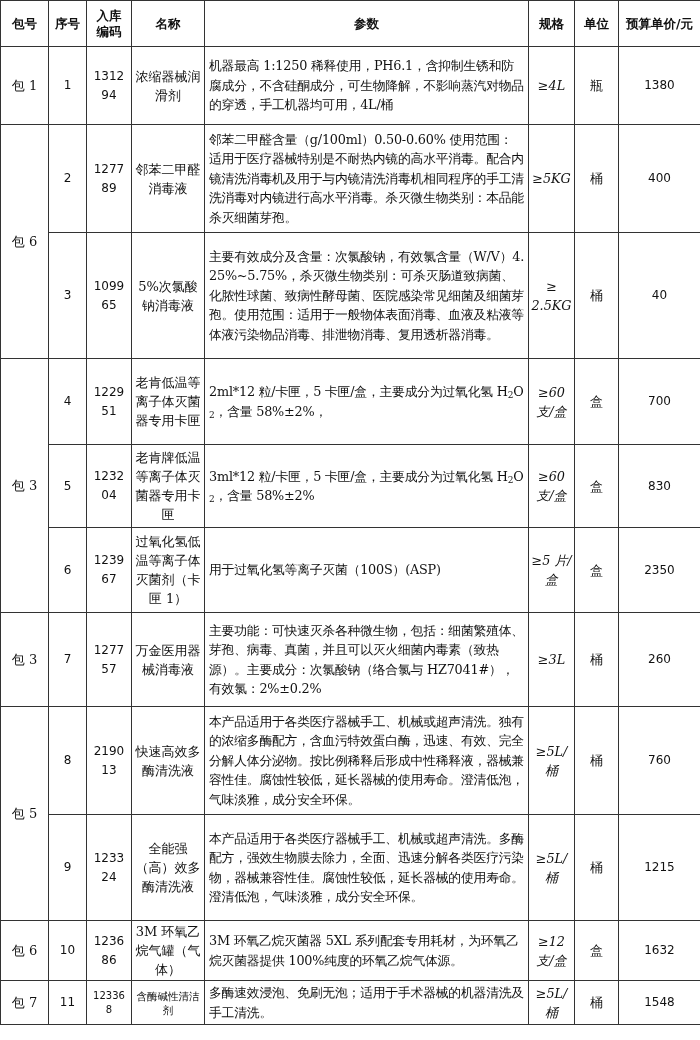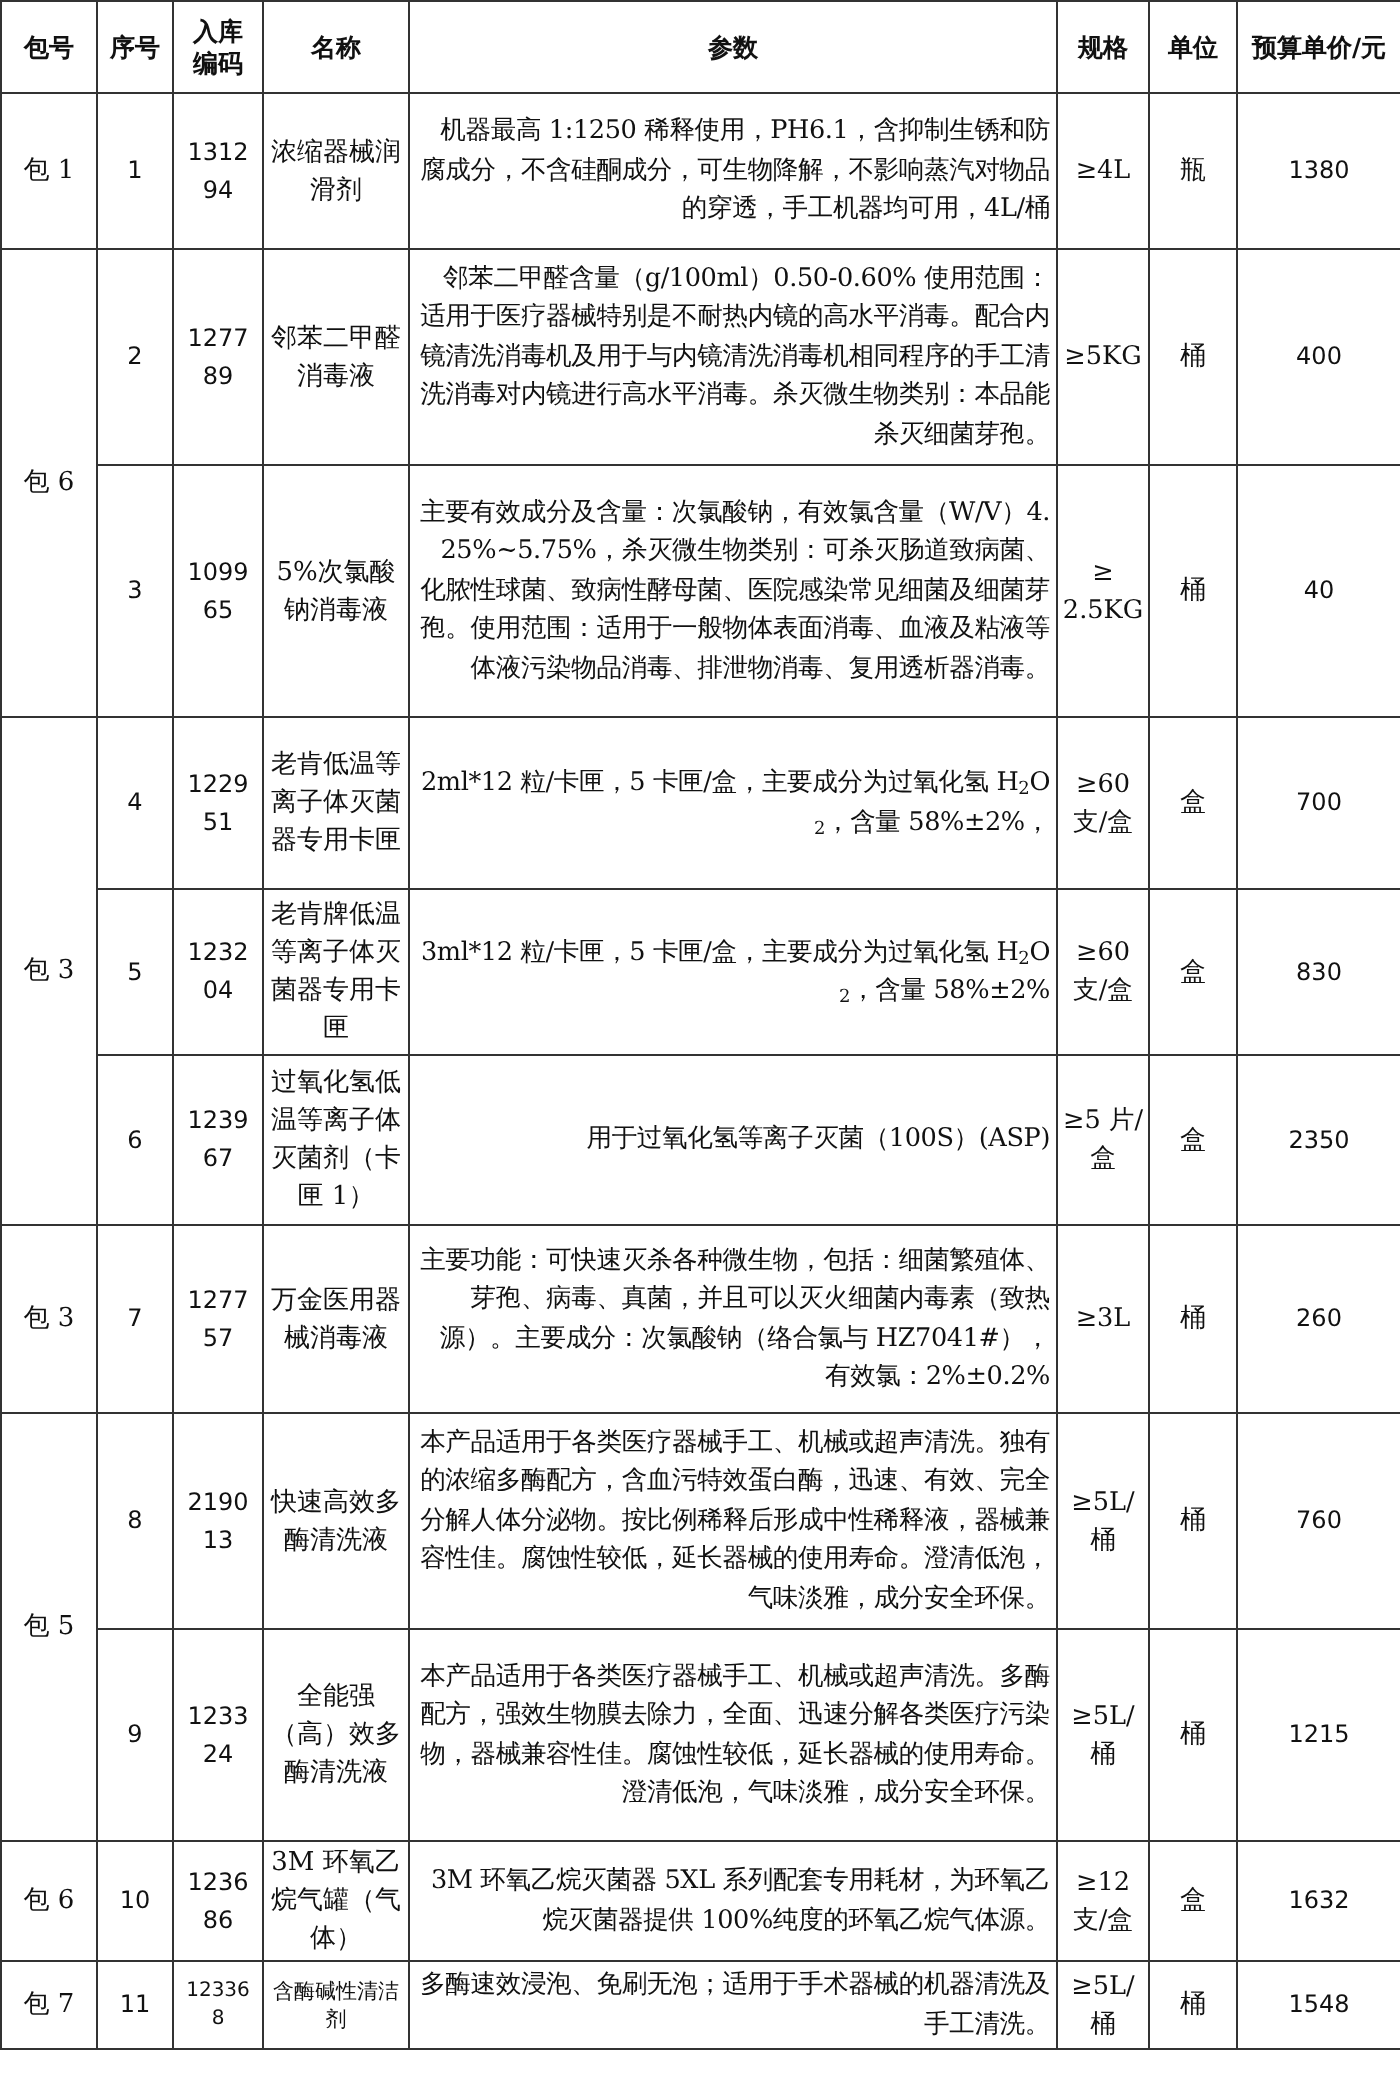--- a/index.html
+++ b/index.html
@@ -1,25 +1,25 @@
 <!DOCTYPE html>
 <html><head>
 <meta charset="utf-8">
 <style>
   html, body { margin:0; padding:0; background:#ffffff; }
   body { width:700px; height:1040px; overflow:hidden; font-family:"DejaVu Serif","Liberation Serif",serif; color:#111; }
   table { border-collapse:collapse; table-layout:fixed; width:700px; position:absolute; left:0; top:0; }
   td, th { border:1px solid #333; padding:0; vertical-align:middle; text-align:center; font-size:13px; line-height:19px; }
   th { font-family:"DejaVu Sans","Liberation Sans",sans-serif; font-weight:bold; font-size:12.5px; line-height:16px; }
-  td.param { text-align:right; padding:1px 3px 1px 4px; font-size:12.8px; line-height:19.5px; letter-spacing:-0.2px; word-break:break-all; }
+  td.param { text-align:left; padding:1px 3px 1px 4px; font-size:12.8px; line-height:19.5px; letter-spacing:-0.2px; word-break:break-all; }
   td.name { padding:0 3px; font-size:13px; line-height:19px;margin-top:43px; }
   td.code { font-size:12px; font-family:"DejaVu Sans","Liberation Sans",sans-serif; word-break:break-all; padding:0 3px; }
   td.num { font-family:"DejaVu Sans","Liberation Sans",sans-serif; font-size:12px; }
   td.price { font-family:"DejaVu Sans","Liberation Sans",sans-serif; font-size:12px; }
-  td.spec { font-size:12.8px; line-height:19px; padding:0 2px; }
+  td.spec { font-size:12.8px; line-height:19px; padding:0 2px;font-style:italic; }
   td.small { font-size:10.5px; line-height:14px; }
   td.code.small { font-size:10px; }
   sub { font-size:9px; vertical-align:-2px; line-height:0; }
 </style>
 </head>
 <body>
 
 <table>
   <colgroup>
     <col style="width:48px">

